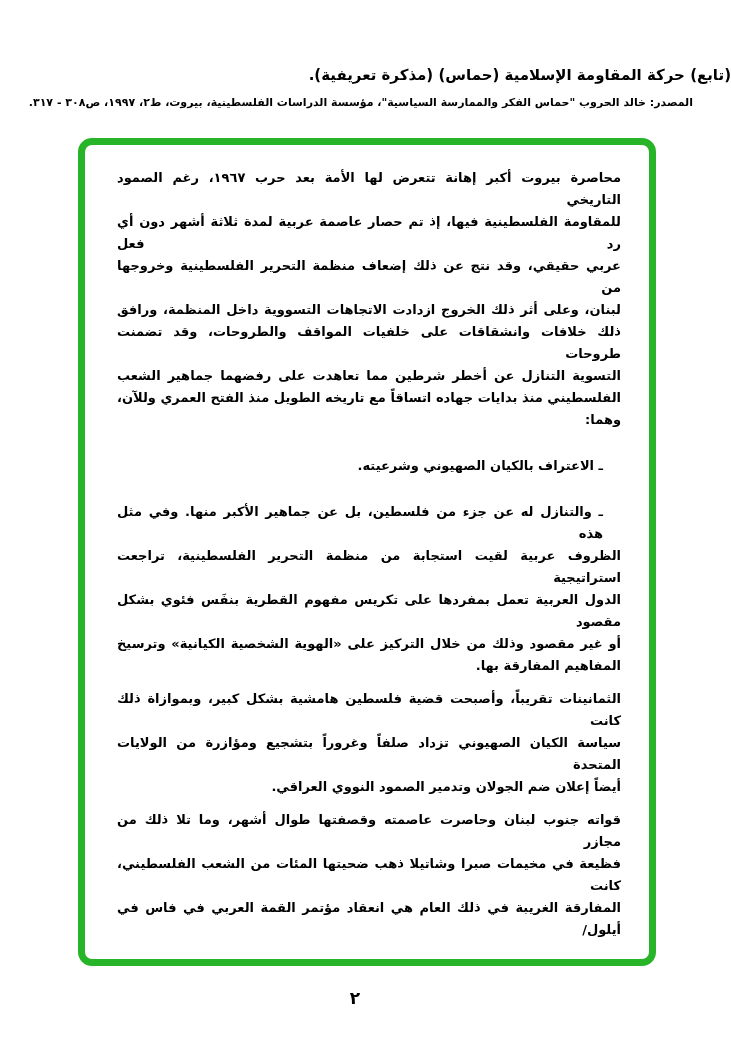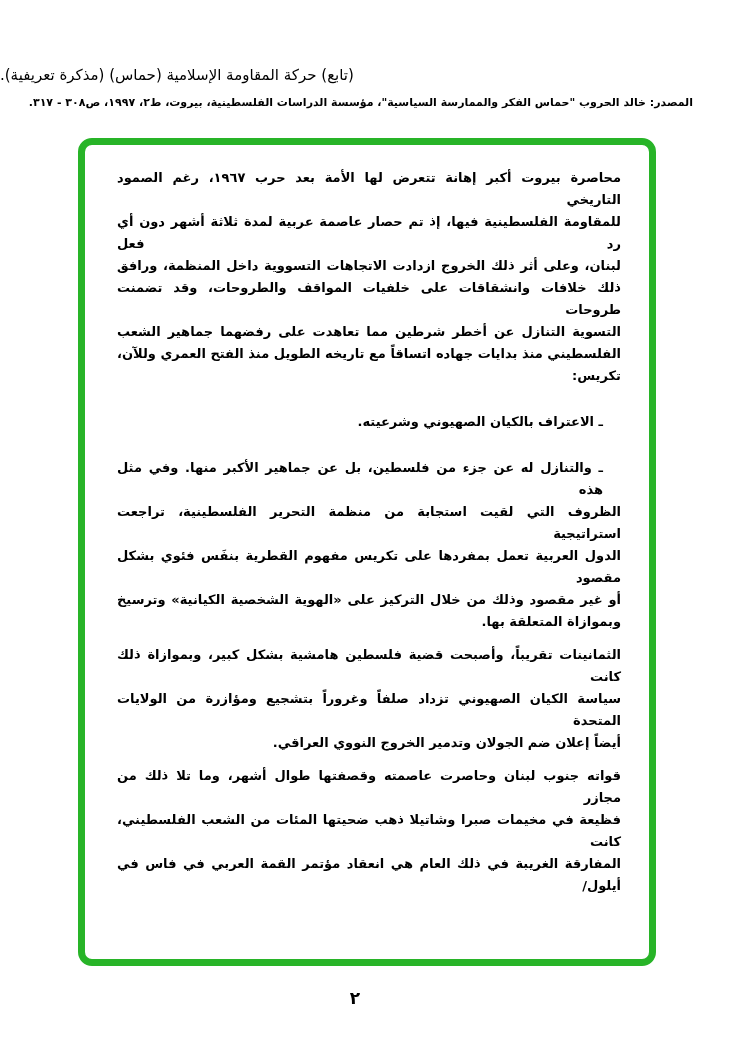--- a/index.html
+++ b/index.html
@@ -13,23 +13,23 @@
     position: relative;
     font-family: "DejaVu Sans", sans-serif;
     color: #000000;
     overflow: hidden;
   }
   .page-title {
     position: absolute;
     top: 66px;
     left: 0;
     width: 731px;
-    text-align: left;
+    text-align: right;
     font-size: 15px;
-    font-weight: 400;
+    font-weight: 700;
     direction: rtl;
   }
   .source-line {
     position: absolute;
     top: 96px;
     left: 38px;
     width: 655px;
     text-align: center;
     font-size: 11px;
     font-weight: 700;
@@ -84,40 +84,41 @@
 <body>
 
 <div class="page-title">(تابع) حركة المقاومة الإسلامية (حماس) (مذكرة تعريفية).</div>
 
 <div class="source-line">المصدر: خالد الحروب "حماس الفكر والممارسة السياسية"، مؤسسة الدراسات الفلسطينية، بيروت، ط٢، ١٩٩٧، ص٣٠٨ - ٣١٧.</div>
 
 <div class="content-box" style="border-color: rgb(40, 180, 40);">
     <div class="para">
       <div class="line">محاصرة بيروت أكبر إهانة تتعرض لها الأمة بعد حرب ١٩٦٧، رغم الصمود التاريخي</div>
       <div class="line">للمقاومة الفلسطينية فيها، إذ تم حصار عاصمة عربية لمدة ثلاثة أشهر دون أي رد فعل</div>
+      <div class="line">عربي حقيقي، وقد نتج عن ذلك إضعاف منظمة التحرير الفلسطينية وخروجها من</div>
       <div class="line">لبنان، وعلى أثر ذلك الخروج ازدادت الاتجاهات التسووية داخل المنظمة، ورافق</div>
       <div class="line">ذلك خلافات وانشقاقات على خلفيات المواقف والطروحات، وقد تضمنت طروحات</div>
       <div class="line">التسوية التنازل عن أخطر شرطين مما تعاهدت على رفضهما جماهير الشعب</div>
       <div class="line">الفلسطيني منذ بدايات جهاده اتساقاً مع تاريخه الطويل منذ الفتح العمري وللآن،</div>
-      <div class="line last">تكريس:</div>
+      <div class="line last">وهما:</div>
     </div>
     <div class="para">
       <div class="line last indent">ـ الاعتراف بالكيان الصهيوني وشرعيته.</div>
     </div>
     <div class="para">
       <div class="line indent">ـ والتنازل له عن جزء من فلسطين، بل عن جماهير الأكبر منها. وفي مثل هذه</div>
-      <div class="line">الظروف التي لقيت استجابة من منظمة التحرير الفلسطينية، تراجعت استراتيجية</div>
+      <div class="line">الظروف عربية لقيت استجابة من منظمة التحرير الفلسطينية، تراجعت استراتيجية</div>
       <div class="line">الدول العربية تعمل بمفردها على تكريس مفهوم القطرية بنفَس فئوي بشكل مقصود</div>
       <div class="line">أو غير مقصود وذلك من خلال التركيز على «الهوية الشخصية الكيانية» وترسيخ</div>
-      <div class="line last">وبموازاة المتعلقة بها.</div>
+      <div class="line last">المفاهيم المفارقة بها.</div>
     </div>
     <div class="para">
       <div class="line">الثمانينات تقريباً، وأصبحت قضية فلسطين هامشية بشكل كبير، وبموازاة ذلك كانت</div>
       <div class="line">سياسة الكيان الصهيوني تزداد صلفاً وغروراً بتشجيع ومؤازرة من الولايات المتحدة</div>
-      <div class="line last">أيضاً إعلان ضم الجولان وتدمير الخروج النووي العراقي.</div>
+      <div class="line last">أيضاً إعلان ضم الجولان وتدمير الصمود النووي العراقي.</div>
     </div>
     <div class="para">
       <div class="line">قواته جنوب لبنان وحاصرت عاصمته وقصفتها طوال أشهر، وما تلا ذلك من مجازر</div>
       <div class="line">فظيعة في مخيمات صبرا وشاتيلا ذهب ضحيتها المئات من الشعب الفلسطيني، كانت</div>
       <div class="line">المفارقة الغريبة في ذلك العام هي انعقاد مؤتمر القمة العربي في فاس في أيلول/</div>
     </div>
   </div>
 
 <div class="page-number">٢</div>
 

